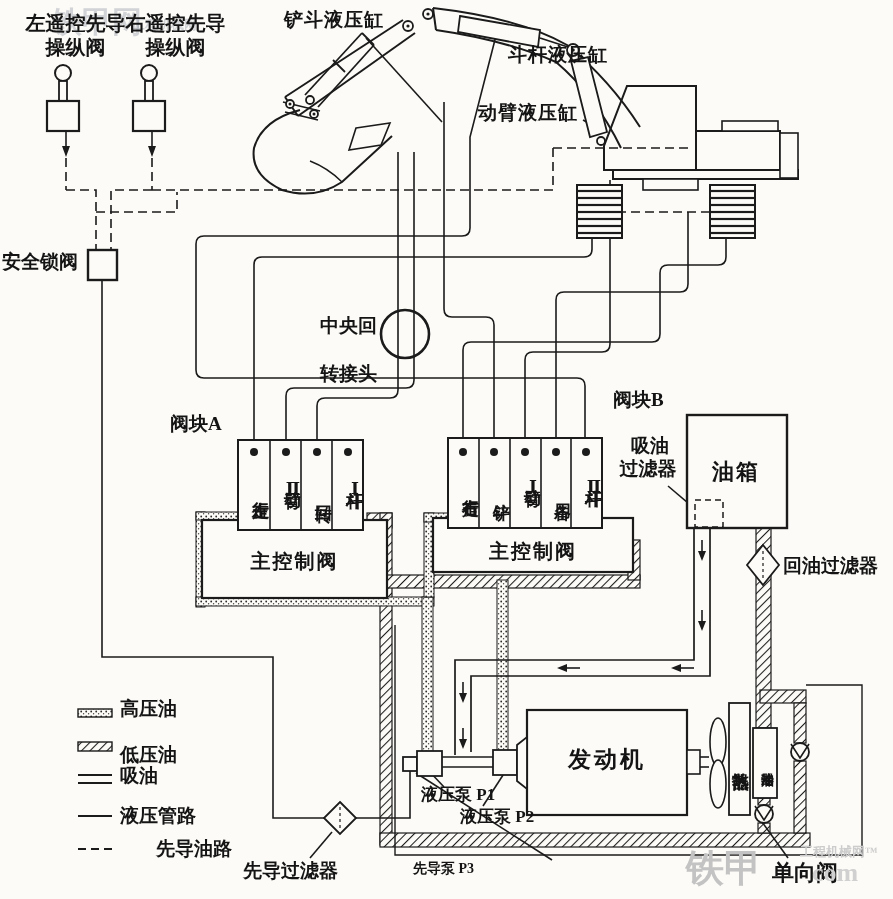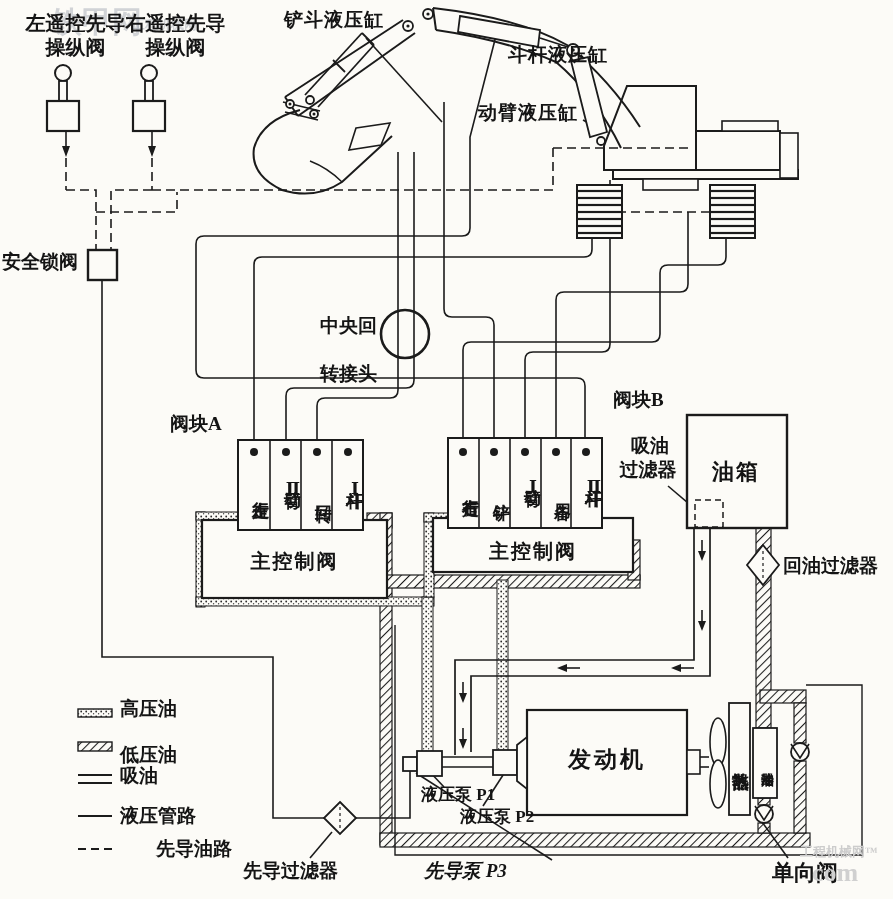--- a/index.html
+++ b/index.html
@@ -291,38 +291,39 @@
   <div class="lbl v" style="left:449px;top:446px;width:30px;height:80px;font-size:17px;">右行走</div>
   <div class="lbl v" style="left:480px;top:450px;width:30px;height:80px;font-size:17px;">铲斗</div>
   <div class="lbl v" style="left:511px;top:446px;width:30px;height:80px;font-size:17px;">动臂Ⅰ</div>
   <div class="lbl v" style="left:541px;top:450px;width:30px;height:80px;font-size:17px;">备用</div>
   <div class="lbl v" style="left:572px;top:446px;width:30px;height:80px;font-size:17px;">斗杆Ⅱ</div>
 
   <div class="lbl c" style="left:202px;top:551px;width:185px;font-size:20px;letter-spacing:2px;">主控制阀</div>
   <div class="lbl c" style="left:433px;top:541px;width:200px;font-size:20px;letter-spacing:2px;">主控制阀</div>
 
   <div class="lbl c" style="left:622px;top:436px;width:56px;font-size:19px;">吸油</div>
-  <div class="lbl c" style="left:615px;top:460px;width:66px;font-size:19px;">过滤器</div>
+  <div class="lbl c" style="left:615px;top:460px;width:66px;font-size:19px;font-family:Liberation Mono, monospace;">过滤器</div>
 
   <div class="lbl" style="left:712px;top:460px;font-size:22px;letter-spacing:2px;">油箱</div>
   <div class="lbl" style="left:783px;top:556px;font-size:19px;">回油过滤器</div>
 
   <div class="lbl c" style="left:527px;top:748px;width:160px;font-size:23px;letter-spacing:3px;">发动机</div>
   <div class="lbl v" style="left:731px;top:708px;width:18px;height:104px;font-size:17px;">散热器</div>
   <div class="lbl v" style="left:756px;top:730px;width:18px;height:66px;font-size:13px;">油冷却器</div>
 
   <div class="lbl" style="left:421px;top:786px;font-size:17px;">液压泵 P1</div>
   <div class="lbl" style="left:460px;top:808px;font-size:17px;">液压泵 P2</div>
 
   <div class="lbl" style="left:243px;top:861px;font-size:19px;">先导过滤器</div>
-  <div class="lbl" style="left:424px;top:861px;font-size:19px;font-style:italic;">先导泵 P3</div>
+  <div class="lbl" style="left:413px;top:861px;font-size:14px;">先导泵 P3</div>
   <div class="lbl" style="left:740px;top:861px;font-size:22px;margin-left:32px;">单向阀</div>
 
   <div class="lbl" style="left:120px;top:699px;font-size:19px;">高压油</div>
   <div class="lbl" style="left:120px;top:733px;font-size:19px;margin-top:12px;">低压油</div>
   <div class="lbl" style="left:120px;top:766px;font-size:19px;">吸油</div>
   <div class="lbl" style="left:120px;top:806px;font-size:19px;">液压管路</div>
   <div class="lbl" style="left:120px;top:839px;font-size:19px;margin-left:36px;">先导油路</div>
 
+  <div class="wm" style="left:686px;top:843px;font-size:38px;">铁甲</div>
   <div class="wm" style="left:776px;top:843px;font-size:13px;color:#cccccc;margin-left:24px;">工程机械网™</div>
   <div class="wm" style="left:812px;top:858px;font-size:26px;color:#d0d0d0;">com</div>
 
 </div>
 
 </body></html>

